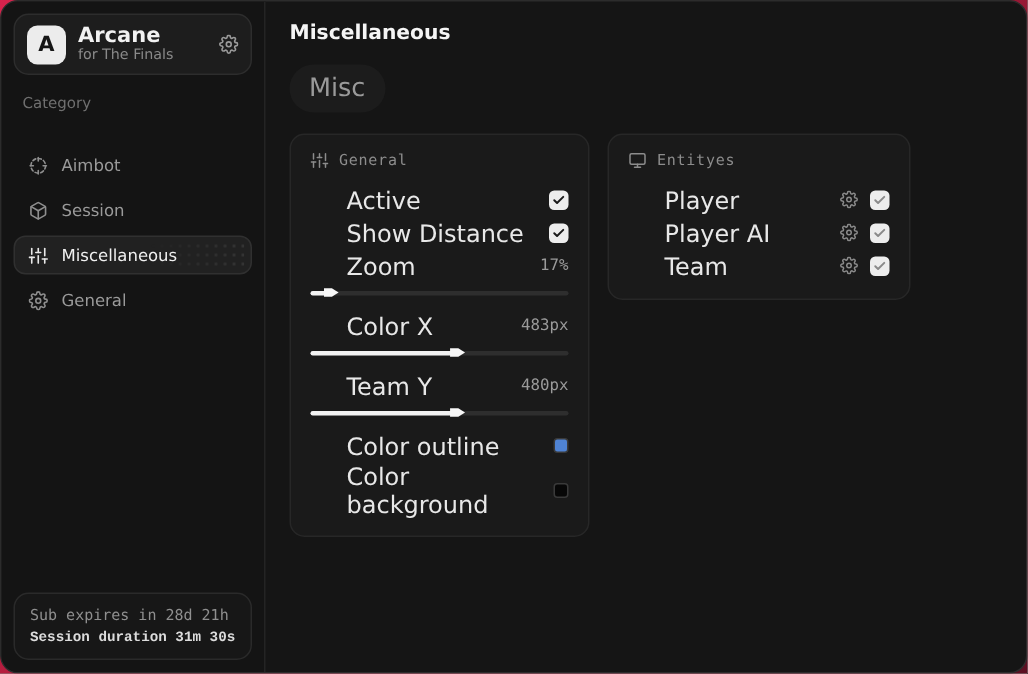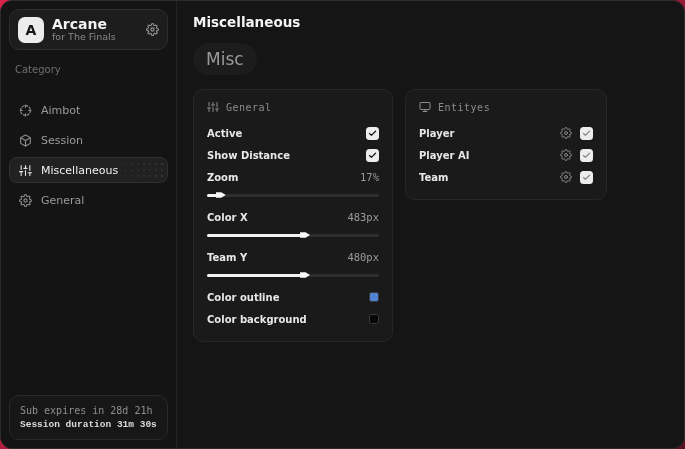--- a/index.html
+++ b/index.html
@@ -88,21 +88,21 @@
   .panel-header {
     display:flex; align-items:center; gap:7px; margin-bottom:9px;
     font-family:"DejaVu Sans Mono","Liberation Mono",monospace;
     font-size:10px; letter-spacing:.5px; color:#8c8c8c;
   }
   .panel-header svg { stroke:#8c8c8c; }
   .row {
     display:flex; align-items:center; justify-content:space-between;
     min-height:22px; 
   }
-  .row-label { font-size:10px; font-weight:700; color:#e8e8e8; }
+  .row-label { font-size:16px; font-weight:400; color:#e8e8e8;margin-left:24px; }
   .row-value { font-family:"DejaVu Sans Mono","Liberation Mono",monospace; font-size:10.5px; color:#9a9a9a; }
   .checkbox {
     width:13px; height:13px; background:#ededed; border-radius:3.5px;
     display:flex; align-items:center; justify-content:center; cursor:pointer;
   }
   .slider { position:relative; height:8px; margin:3px 0 7px; cursor:pointer; }
   .slider-track {
     position:absolute; left:0; right:0; top:3px; height:2.5px;
     background:#2e2e2e; border-radius:2px;
   }

